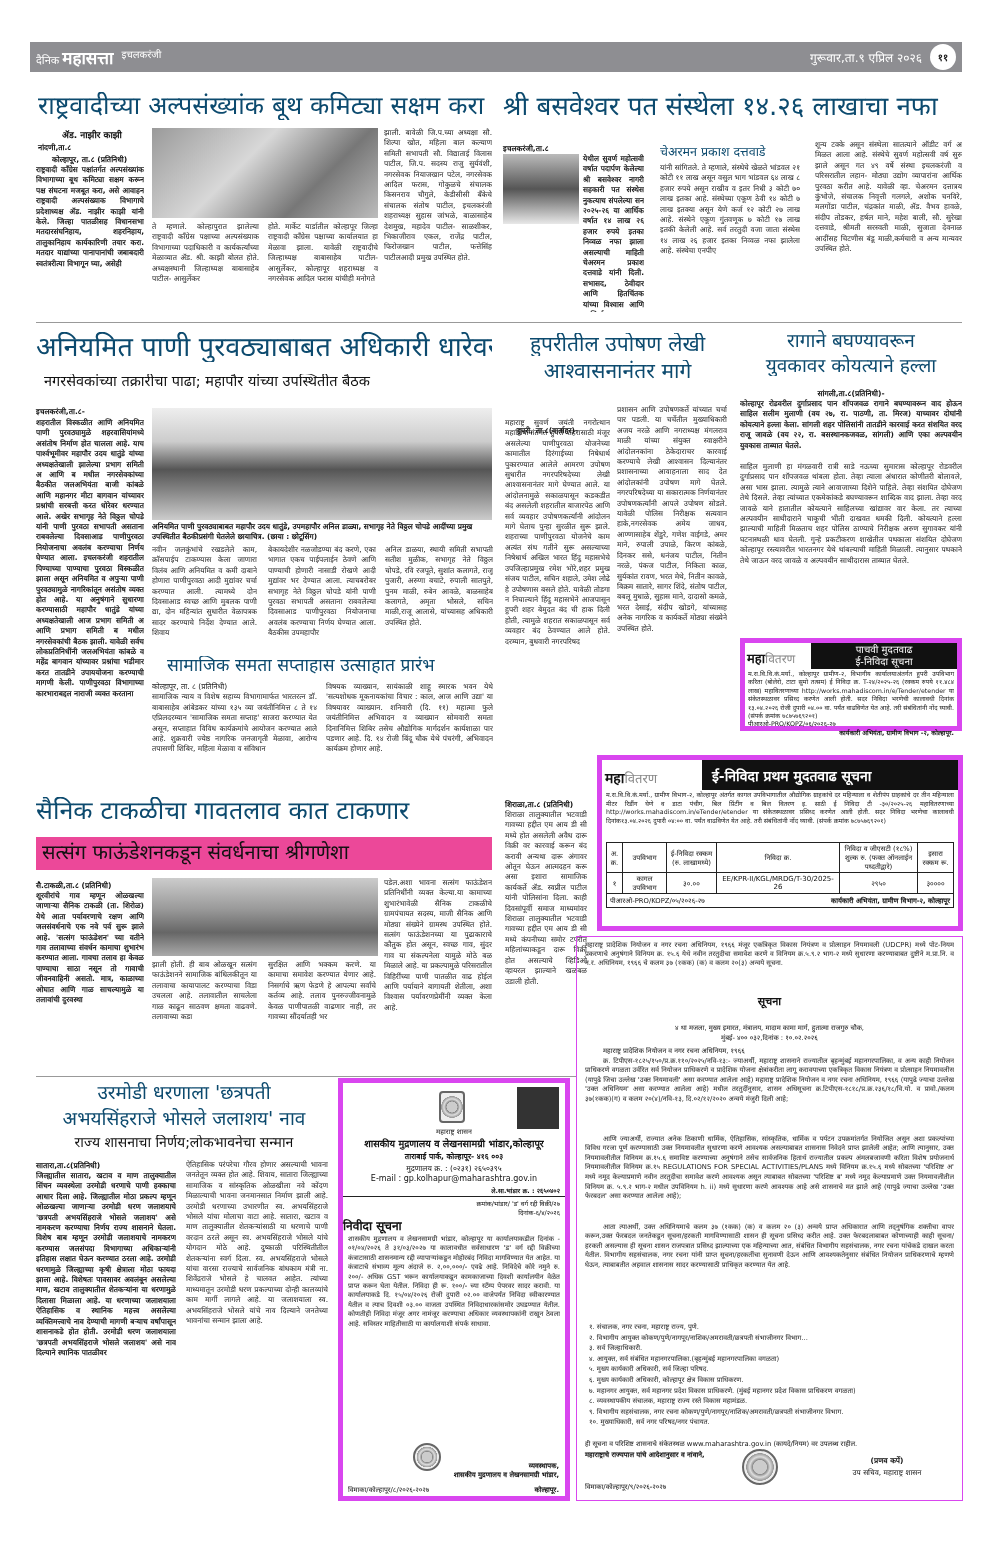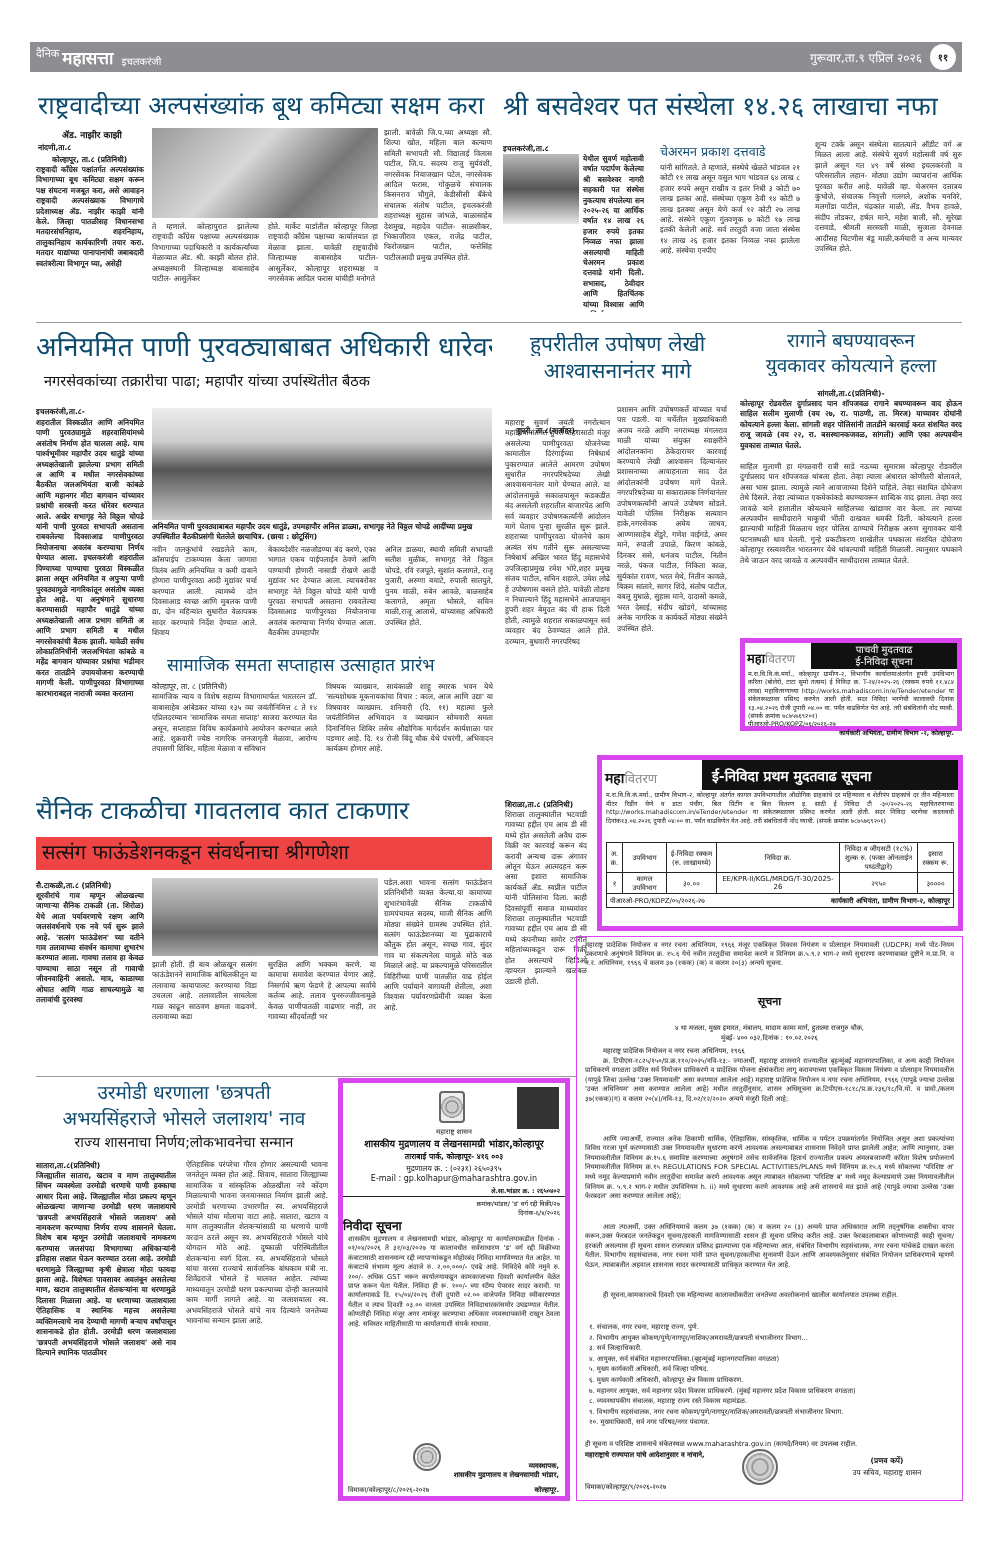--- a/index.html
+++ b/index.html
@@ -1,34 +1,34 @@
 <!DOCTYPE html>
 <html><head>
 <meta charset="utf-8">
 <style>
 *{box-sizing:border-box;margin:0;padding:0}
 body{width:992px;height:1545px;background:#fff;font-family:"DejaVu Sans",sans-serif;color:#111;position:relative;overflow:hidden}
 .abs{position:absolute}
-.masthead{left:30px;top:42px;width:932px;height:30px;background:#8e8e92;color:#fff;display:flex;align-items:center;padding:0 6px}
+.masthead{left:30px;top:42px;width:932px;height:30px;background:#8e8e92;color:#fff;display:flex;align-items:center;padding:7px 6px}
 .mh-small{font-size:11px;align-self:flex-start;margin-top:3px}
 .mh-name{font-size:17px;font-weight:bold;margin-left:3px}
 .mh-city{font-size:10px;margin-left:8px;align-self:flex-end;margin-bottom:4px}
 .mh-date{margin-left:auto;font-size:12px;margin-right:8px}
 .mh-page{width:26px;height:26px;border-radius:50%;background:#fff;color:#222;font-weight:bold;font-size:10px;display:flex;align-items:center;justify-content:center}
 .hl{font-weight:normal;color:#0c4a6e;line-height:1.1;white-space:nowrap;overflow:hidden}
 .sub{color:#111;white-space:nowrap;overflow:hidden;line-height:1.1}
 .col{font-size:7.4px;line-height:10.4px;color:#222;overflow:hidden;text-align:justify}
 .byline{font-size:9px;font-weight:bold;text-align:center}
 .dateline{font-size:7.5px;font-weight:bold}
 .photo{background:linear-gradient(135deg,#9a9a9a,#d8d8d8 40%,#777 70%,#bdbdbd);overflow:hidden}
 .caption{font-size:7.4px;line-height:10px;font-weight:bold;color:#111}
 .hr{background:#999;height:1px}
 .box{border:5px solid #d946ef}
 .dark{background:#111;color:#fff}
-.grey-band{background:#ef4444}
+.grey-band{background:#ec4899}
 table.tender{border-collapse:collapse;width:100%;font-size:7px}
 table.tender td,table.tender th{border:1px solid #222;padding:1px 3px;text-align:center;font-weight:normal}
 .emblem{border-radius:50%;border:2px solid #666;background:radial-gradient(circle,#ccc 30%,#888 32%,#ddd 45%,#999 60%,#eee 62%)}
 .list{font-size:7.4px;line-height:10.8px;color:#222}
 </style>
 </head>
 <body>
 
 <div class="abs masthead">
   <span class="mh-small">दैनिक</span>
@@ -191,21 +191,20 @@
 <div class="abs box" style="left:576px;top:936px;width:387px;height:565px;border-width:1.5px">
   <div class="col" style="position:absolute;top:4px;left:8px;right:8px;height:50px;font-size:6.8px;line-height:9px">महाराष्ट्र प्रादेशिक नियोजन व नगर रचना अधिनियम, १९६६ मंजूर एकत्रिकृत विकास नियंत्रण व प्रोत्साहन नियमावली (UDCPR) मध्ये पोट-नियम प्रकरणाचे अनुषंगाने विनियम क्र. १५.६ येथे नवीन तरतुदीचा समावेश करणे व विनियम क्र.५.९.२ भाग-२ मध्ये सुधारणा करण्याबाबत दुष्टीने म.प्रा.नि. व न.र. अधिनियम, १९६६ चे कलम ३७ (१कक) (क) व कलम २०(३) अन्वये सूचना.</div>
   <div style="position:absolute;top:56px;width:100%;text-align:center;font-size:11px;font-weight:bold">सूचना</div>
   <div style="position:absolute;top:86px;width:100%;text-align:center;font-size:6.8px">४ था मजला, मुख्य इमारत, मंत्रालय, मादाम कामा मार्ग, हुतात्मा राजगुरु चौक,</div>
   <div style="position:absolute;top:96px;width:100%;text-align:center;font-size:6.8px">मुंबई- ४०० ०३२,दिनांक : १०.०२.२०२६</div>
   <div style="position:absolute;top:110px;left:8px;right:8px;font-size:6.8px;line-height:9.6px">
     <div style="text-indent:18px">महाराष्ट्र प्रादेशिक नियोजन व नगर रचना अधिनियम, १९६६</div>
     <div class="col" style="text-indent:18px;font-size:6.8px;line-height:9.6px;height:76px">क्र. टिपीएस-१८२५/१५०/प्र.क्र.११०/२०२५/नवि-१३:- ज्याअर्थी, महाराष्ट्र शासनाने राज्यातील बृहन्मुंबई महानगरपालिका, व अन्य काही नियोजन प्राधिकरणे वगळता उर्वरित सर्व नियोजन प्राधिकरणे व प्रादेशिक योजना क्षेत्रांकरीता लागू करावयाच्या एकत्रिकृत विकास नियंत्रण व प्रोत्साहन नियमावलीस (यापुढे जिचा उल्लेख 'उक्त नियमावली' असा करण्यात आलेला आहे) महाराष्ट्र प्रादेशिक नियोजन व नगर रचना अधिनियम, १९६६ (यापुढे ज्याचा उल्लेख 'उक्त अधिनियम' असा करण्यात आलेला आहे) मधील तरतुदींनुसार, शासन अधिसूचना क्र.टिपीएस-१८१८/प्र.क्र.२३६/१८/वि.यो. व प्रावो./कलम ३७(१कक)(ग) व कलम २०(४)/नवि-१३, दि.०२/१२/२०२० अन्वये मंजुरी दिली आहे;</div>
     <div class="col" style="text-indent:18px;font-size:6.8px;line-height:9.6px;height:86px;margin-top:2px">आणि ज्याअर्थी, राज्यात अनेक ठिकाणी धार्मिक, ऐतिहासिक, सांस्कृतिक, धार्मिक व पर्यटन उपक्रमांतर्गत नियोजित असून अशा प्रकल्पांच्या विविध गरजा पूर्ण करण्यासाठी उक्त नियमावलीत सुधारणा करणे आवश्यक असल्याबाबत शासनास निवेदने प्राप्त झालेली आहेत; आणि त्यानुसार, उक्त नियमावलीतील विनियम क्र.१५.६ समाविष्ट करण्याच्या अनुषंगाने तसेच सार्वजनिक हितार्थ राज्यातील प्रकल्प अंमलबजावणी करिता विशेष प्रयोजनार्थ नियमावलीतील विनियम क्र.१५ REGULATIONS FOR SPECIAL ACTIVITIES/PLANS मध्ये विनियम क्र.१५.६ मध्ये सोबतच्या 'परिशिष्ट अ' मध्ये नमूद केल्याप्रमाणे नवीन तरतुदीचा समावेश करणे आवश्यक असून त्याबाबत सोबतच्या 'परिशिष्ट ब' मध्ये नमूद केल्याप्रमाणे उक्त नियमावलीतील विनियम क्र. ५.९.२ भाग-२ मधील उपविनियम h. ii) मध्ये सुधारणा करणे आवश्यक आहे असे शासनाचे मत झाले आहे (यापुढे ज्याचा उल्लेख 'उक्त फेरबदल' असा करण्यात आलेला आहे);</div>
     <div class="col" style="text-indent:18px;font-size:6.8px;line-height:9.6px;height:68px;margin-top:2px">आता त्याअर्थी, उक्त अधिनियमाचे कलम ३७ (१कक) (क) व कलम २० (३) अन्वये प्राप्त अधिकारात आणि तद्नुषंगिक शक्तीचा वापर करून,उक्त फेरबदल जनतेकडून सूचना/हरकती मागविण्यासाठी शासन ही सूचना प्रसिध्द करीत आहे. उक्त फेरबदलाबाबत कोणाच्याही काही सूचना/हरकती असल्यास ही सूचना शासन राजपत्रात प्रसिध्द झाल्याच्या एक महिन्याच्या आत, संबंधित विभागीय सहसंचालक, नगर रचना यांचेकडे दाखल करता येतील. विभागीय सहसंचालक, नगर रचना यांनी प्राप्त सूचना/हरकतींचा सुनावणी देऊन आणि आवश्यकतेनुसार संबंधित नियोजन प्राधिकरणाचे म्हणणे घेऊन, त्याबाबतीत अहवाल शासनास सादर करण्यासाठी प्राधिकृत करण्यात येत आहे.</div>
-    <div class="col" style="text-indent:18px;font-size:6.8px;line-height:9.6px;height:20px">ही सूचना,कामकाजाचे दिवशी एक महिन्याच्या कालावधीकरीता जनतेच्या अवलोकनार्थ खालील कार्यालयात उपलब्ध राहील.</div>
   </div>
   <div class="list" style="position:absolute;top:385px;left:12px;right:8px;font-size:6.8px;line-height:10.6px">
     <div>१. संचालक, नगर रचना, महाराष्ट्र राज्य, पुणे.</div>
     <div>२. विभागीय आयुक्त कोकण/पुणे/नागपूर/नाशिक/अमरावती/छत्रपती संभाजीनगर विभाग...</div>
     <div>३. सर्व जिल्हाधिकारी.</div>
     <div>४. आयुक्त, सर्व संबंधित महानगरपालिका.(बृहन्मुंबई महानगरपालिका वगळता)</div>
     <div>५. मुख्य कार्यकारी अधिकारी, सर्व जिल्हा परिषद.</div>
     <div>६. मुख्य कार्यकारी अधिकारी, कोल्हापूर क्षेत्र विकास प्राधिकरण.</div>
     <div>७. महानगर आयुक्त, सर्व महानगर प्रदेश विकास प्राधिकरणे. (मुंबई महानगर प्रदेश विकास प्राधिकरण वगळता)</div>
     <div>८. व्यवस्थापकीय संचालक, महाराष्ट्र राज्य रस्ते विकास महामंडळ.</div>

